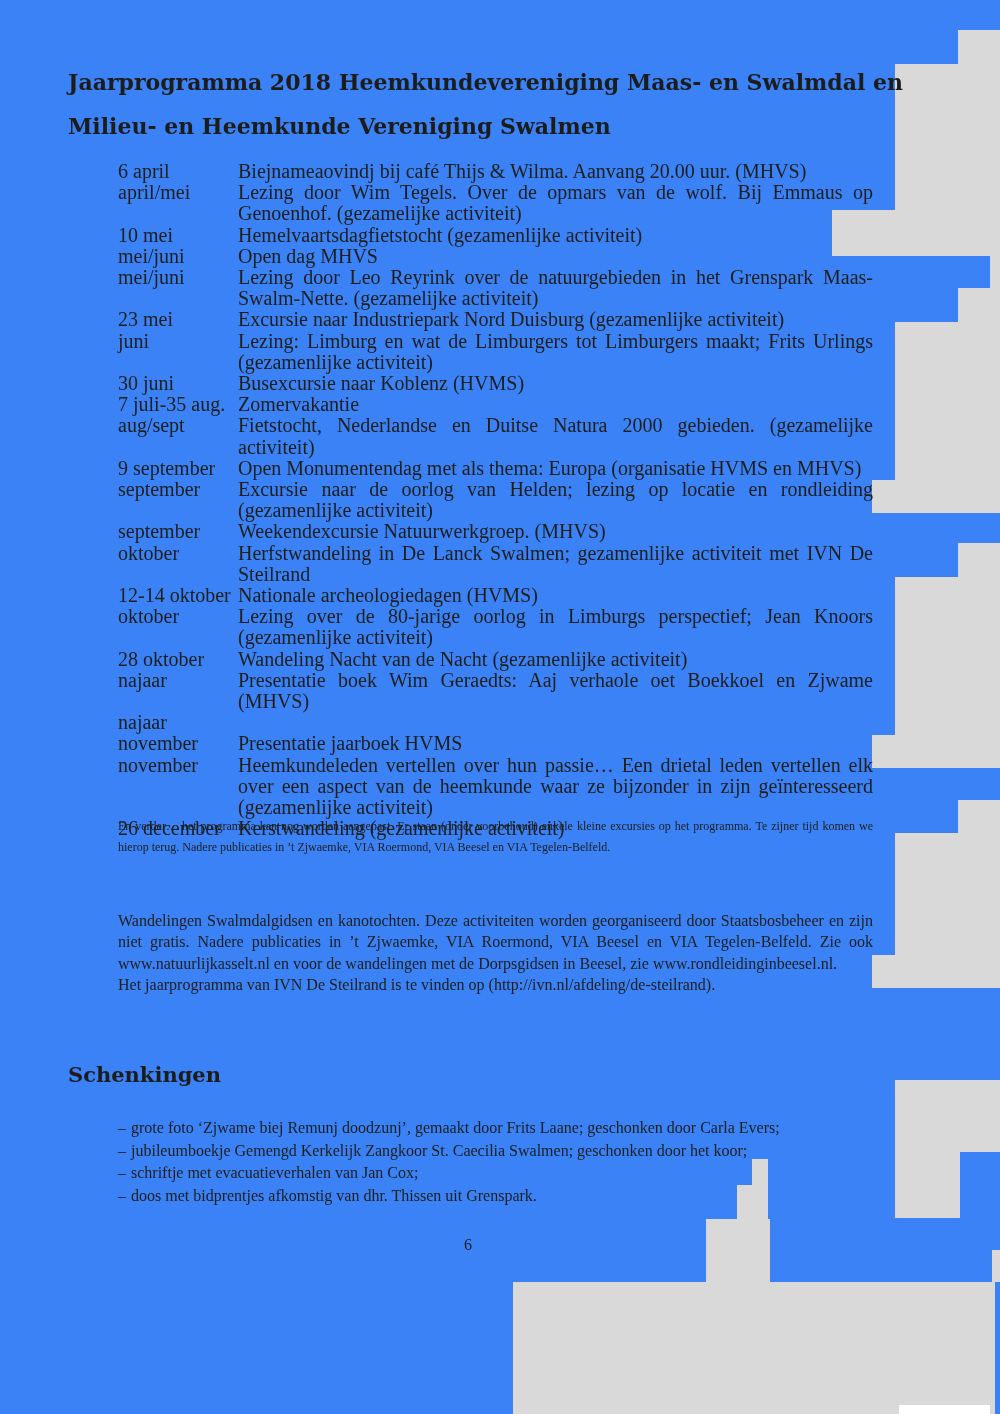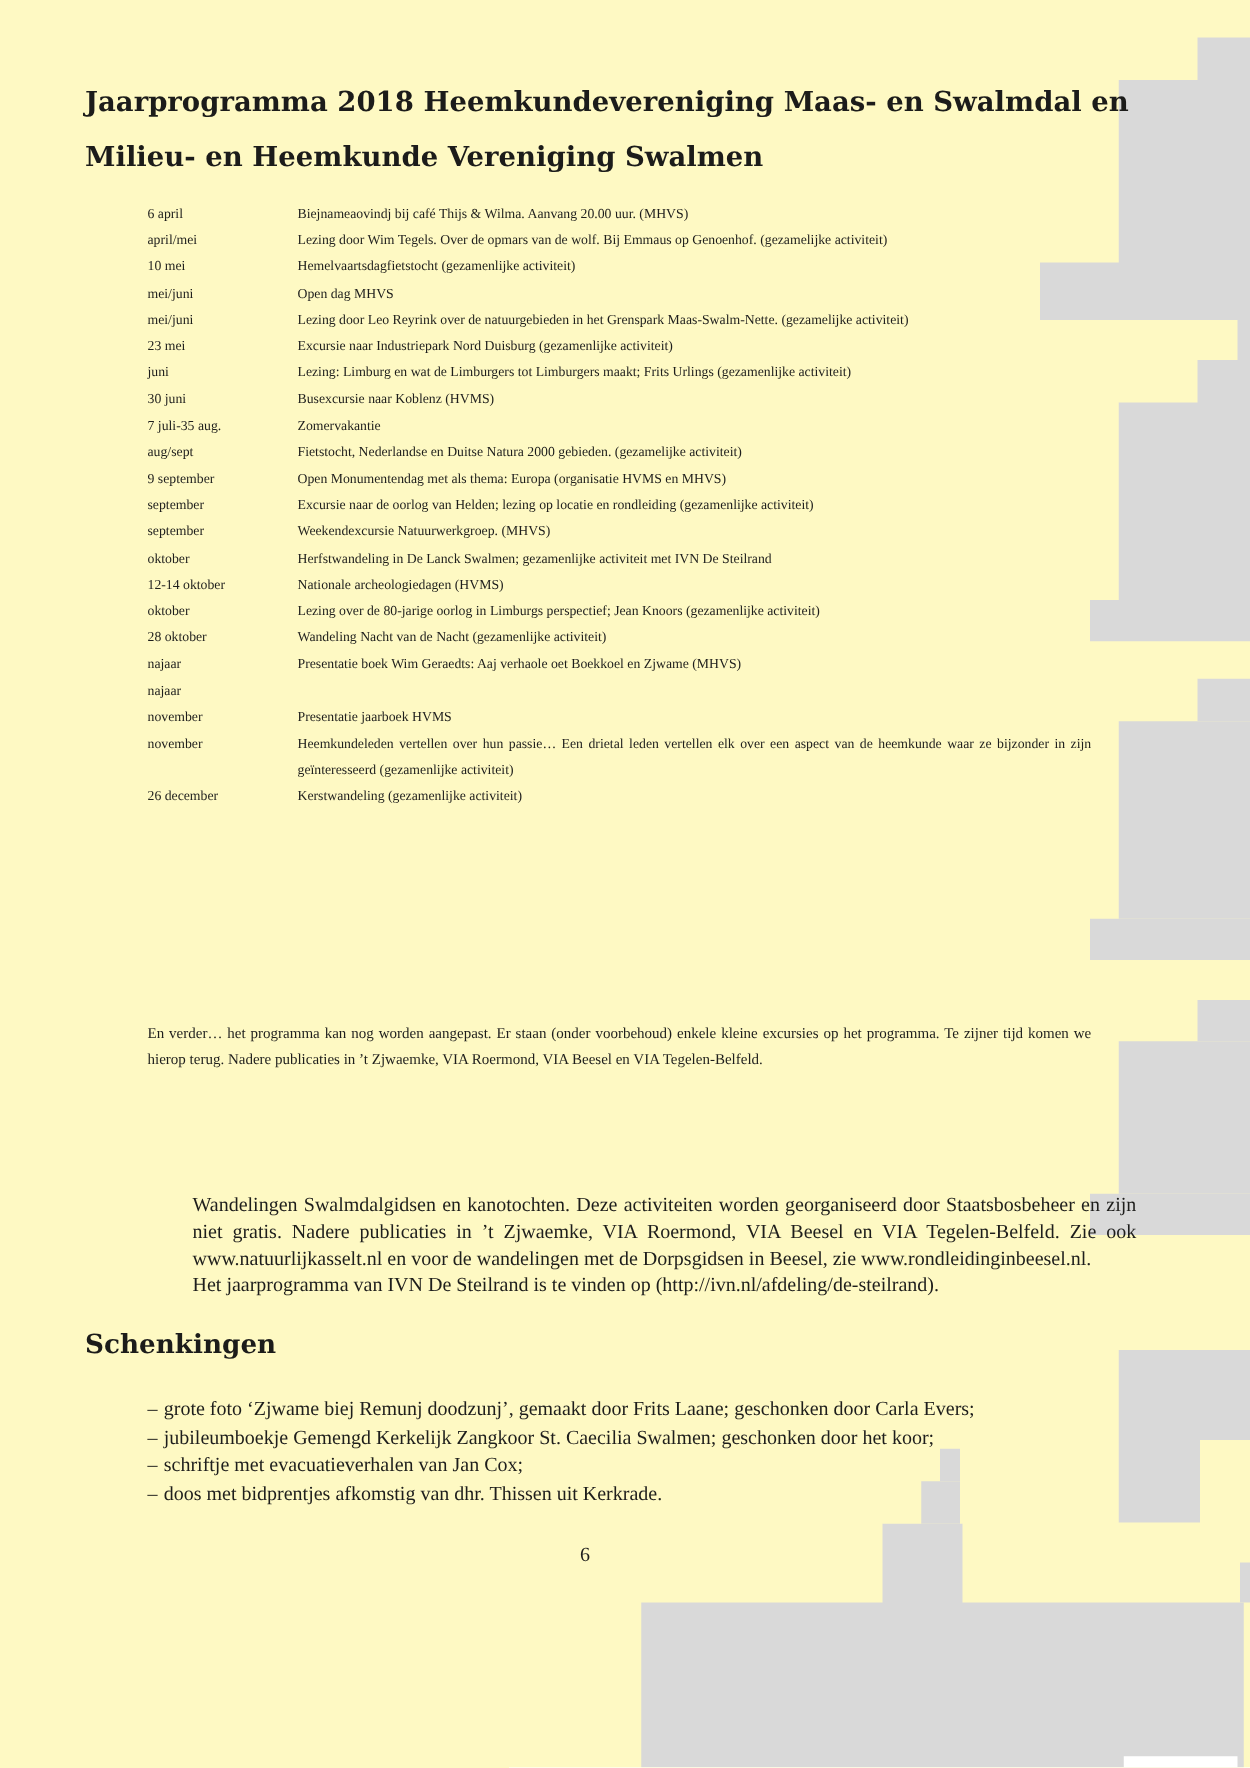--- a/index.html
+++ b/index.html
@@ -1,19 +1,19 @@
 <!DOCTYPE html>
 <html lang="nl"><head>
 <meta charset="utf-8">
 <style>
   html,body { margin:0; padding:0; background:#ffffff; }
   .page {
     position:relative;
     width:1000px; height:1414px;
-    background:#fef9c3;
+    background:#3b82f6;
     overflow:hidden;
     font-family:"Liberation Serif", serif;
     color:#1e1e1c;
   }
   
   .ga { position:absolute; background:#d9d9d9; z-index:0; }
   .ga.white { background:#ffffff; }
 
   .content { position:absolute; inset:0; z-index:1; }
 
@@ -22,33 +22,33 @@
     margin:0;
     font-family:"DejaVu Serif", serif;
     font-weight:bold;
     font-size:22px; line-height:44px;
     color:#1c1c1a;
   }
   .title span { display:block; }
 
   .program {
     position:absolute; left:118px; top:161px; width:755px;
-    font-size:11px; line-height:21.2px;
+    font-size:20px; line-height:21.2px;
   }
   .row { display:flex; }
   .row .date { flex:0 0 120px; }
   .row .desc { flex:1 1 auto; text-align:justify; hyphens:none; }
 
   .notes1 {
     position:absolute; left:118px; top:816px; width:755px;
     font-size:12px; line-height:21.4px; text-align:justify;
   }
   .notes2 {
-    position:absolute; left:118px; top:954px; width:755px;
-    font-size:16px; line-height:21.4px;margin-left:36px;
+    position:absolute; left:118px; top:910px; width:755px;
+    font-size:16px; line-height:21.4px;
   }
   .notes2 .para-justify { text-align:justify; }
 
   .schenk-heading {
     position:absolute; left:68px; top:1062px;
     margin:0;
     font-family:"DejaVu Serif", serif;
     font-weight:bold;
     font-size:21px; line-height:26px;
     color:#1c1c1a;
@@ -230,20 +230,20 @@
     <span class="itext">jubileumboekje Gemengd Kerkelijk Zangkoor St. Caecilia Swalmen; geschonken door het koor;</span>
   </div>
 
   <div class="sitem">
     <span class="dash">–</span>
     <span class="itext">schriftje met evacuatieverhalen van Jan Cox;</span>
   </div>
 
   <div class="sitem">
     <span class="dash">–</span>
-    <span class="itext">doos met bidprentjes afkomstig van dhr. Thissen uit Kerkrade.</span>
+    <span class="itext">doos met bidprentjes afkomstig van dhr. Thissen uit Grenspark.</span>
   </div>
 </div>
 
     <div class="pagenum">6</div>
 
   </div>
 </div>
 
 </body></html>

